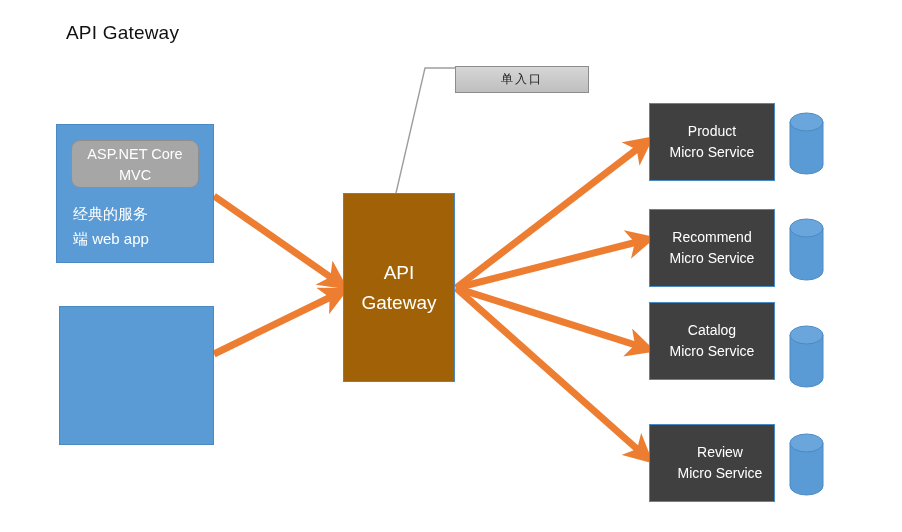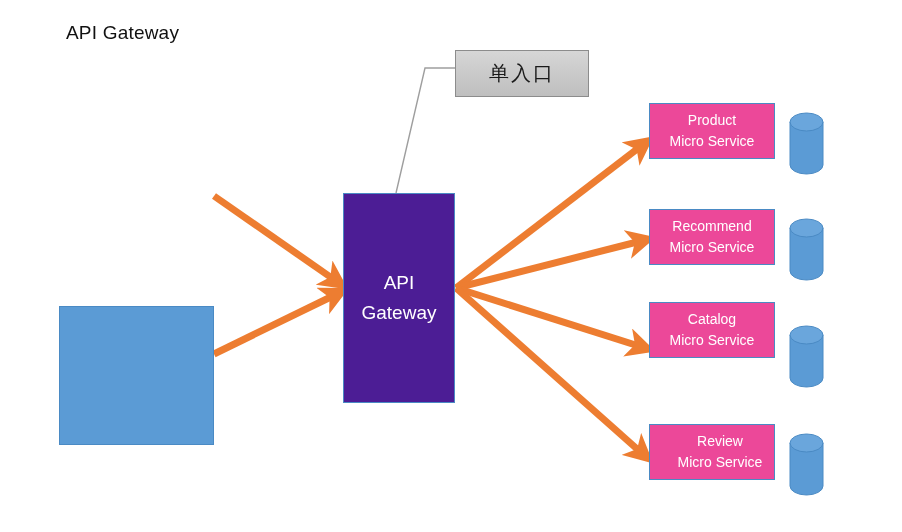--- a/index.html
+++ b/index.html
@@ -69,59 +69,59 @@
     line-height: 25px;
     white-space: pre-line;
   }
 
   
   .gateway-box {
     position: absolute;
     left: 343px;
     top: 193px;
     width: 112px;
-    height: 210px;
-    background: #4c1d95;
+    height: 189px;
+    background: #a16207;
     border: 1px solid #4a8ac4;
     box-sizing: border-box;
     color: #ffffff;
     font-size: 19px;
     line-height: 30px;
     text-align: center;
     display: flex;
     align-items: center;
     justify-content: center;
     white-space: pre-line;
   }
 
   
   .callout-box {
     position: absolute;
     left: 455px;
-    top: 50px;
+    top: 66px;
     width: 134px;
-    height: 47px;
+    height: 27px;
     background: linear-gradient(180deg, #d6d6d6 0%, #c9c9c9 55%, #bfbfbf 100%);
     border: 1px solid #8c8c8c;
     box-sizing: border-box;
     color: #1a1a1a;
-    font-size: 20px;
+    font-size: 12px;
     display: flex;
     align-items: center;
     justify-content: center;
     letter-spacing: 2px;
   }
 
   
   .svc-box {
     position: absolute;
     left: 649px;
     width: 126px;
-    height: 56px;
-    background: #ec4899;
+    height: 78px;
+    background: #404040;
     border: 1px solid #4a8ac4;
     box-sizing: border-box;
     color: #ffffff;
     font-size: 14px;
     line-height: 21px;
     text-align: center;
     display: flex;
     align-items: center;
     justify-content: center;
     white-space: pre-line;
@@ -153,20 +153,26 @@
     <line x1="456" y1="288" x2="645" y2="143" stroke="#ED7D31" stroke-width="7" marker-end="url(#arrowhead)"></line>
     <line x1="456" y1="288" x2="645" y2="240" stroke="#ED7D31" stroke-width="7" marker-end="url(#arrowhead)"></line>
     <line x1="456" y1="288" x2="645" y2="348" stroke="#ED7D31" stroke-width="7" marker-end="url(#arrowhead)"></line>
     <line x1="456" y1="288" x2="645" y2="456" stroke="#ED7D31" stroke-width="7" marker-end="url(#arrowhead)"></line>
   </svg>
 
   <div class="page-title">API Gateway</div>
 
   <div class="callout-box">单入口</div>
 
+  <div class="client-box" style="left:56px; top:124px; width:158px; height:139px;">
+    <div class="client-chip">ASP.NET Core
+MVC</div>
+    <div class="client-caption">经典的服务
+端 web app</div>
+  </div>
 
   <div class="client-box" style="left:59px; top:306px; width:155px; height:139px;">
   </div>
 
   <div class="gateway-box">API
 Gateway</div>
 
   <div class="svc-box" style="top:103px;">Product
 Micro Service</div>
   <svg class="db-cyl" style="top:112px;" viewBox="0 0 35 63">

